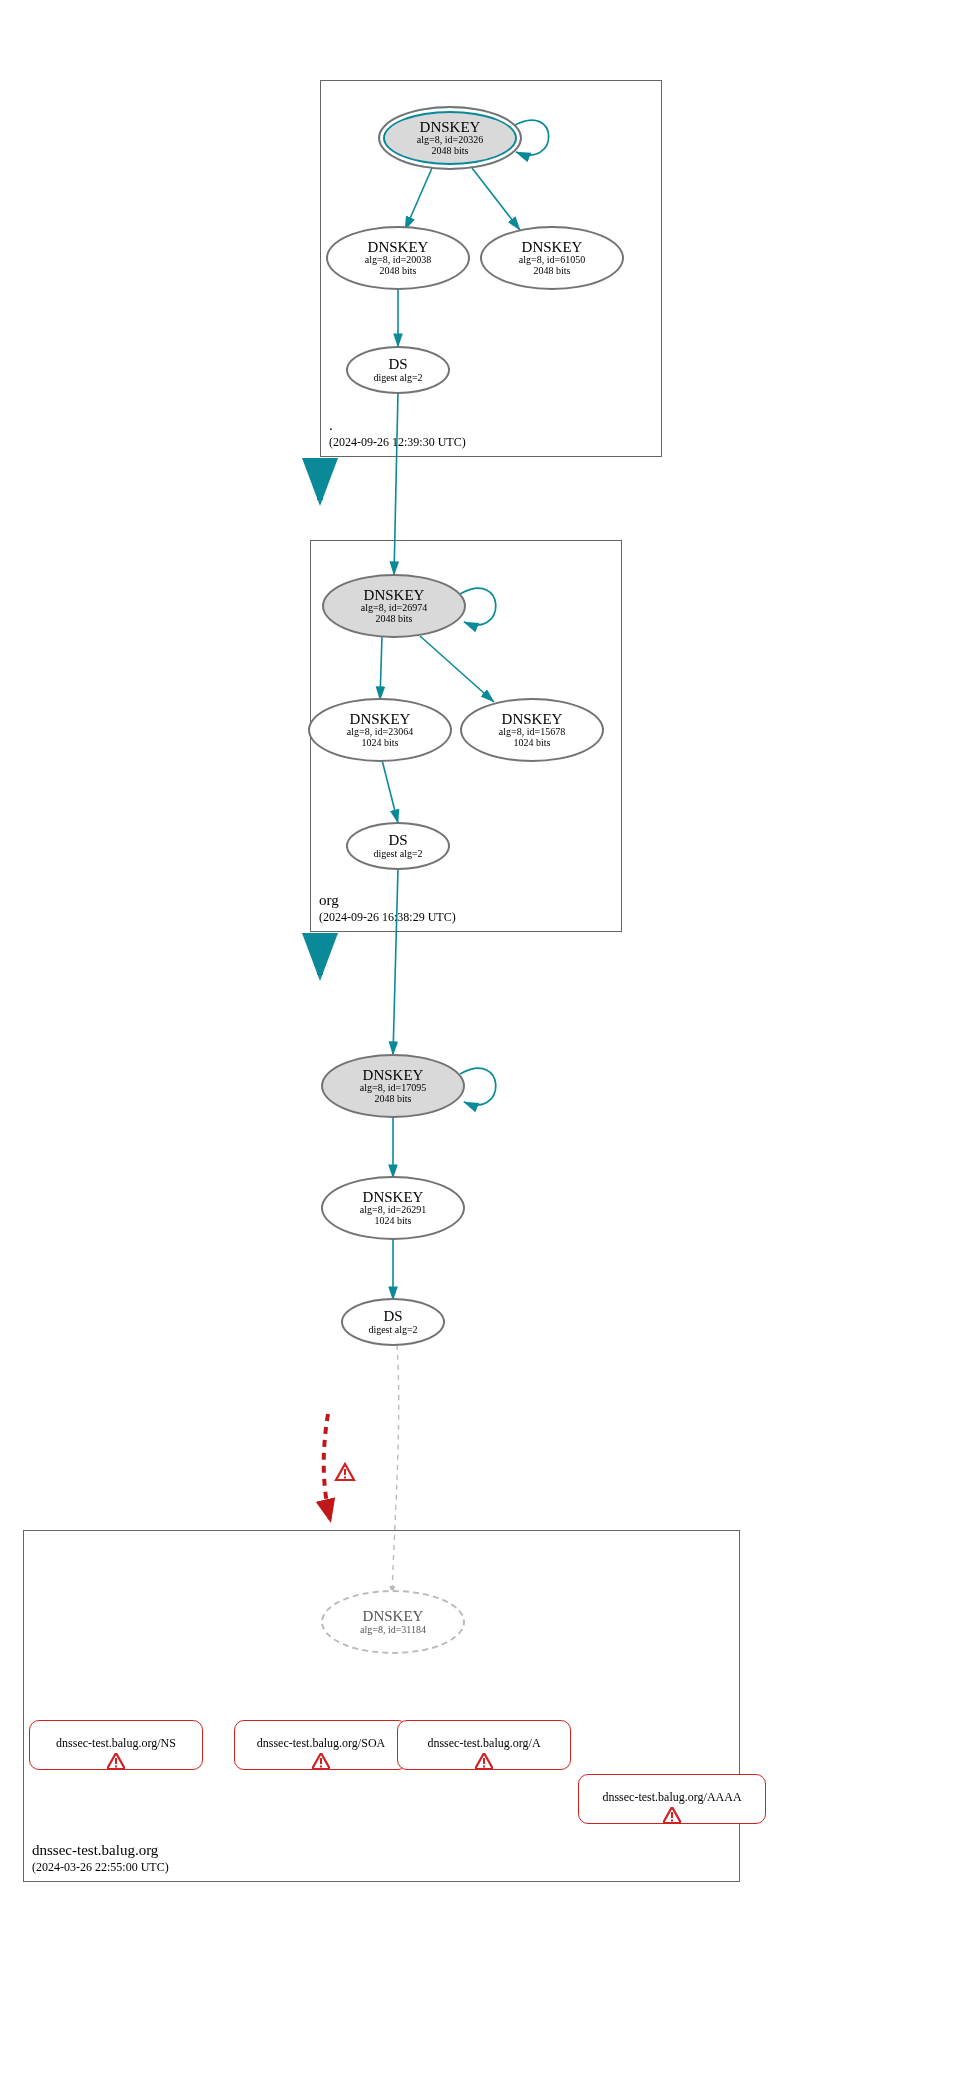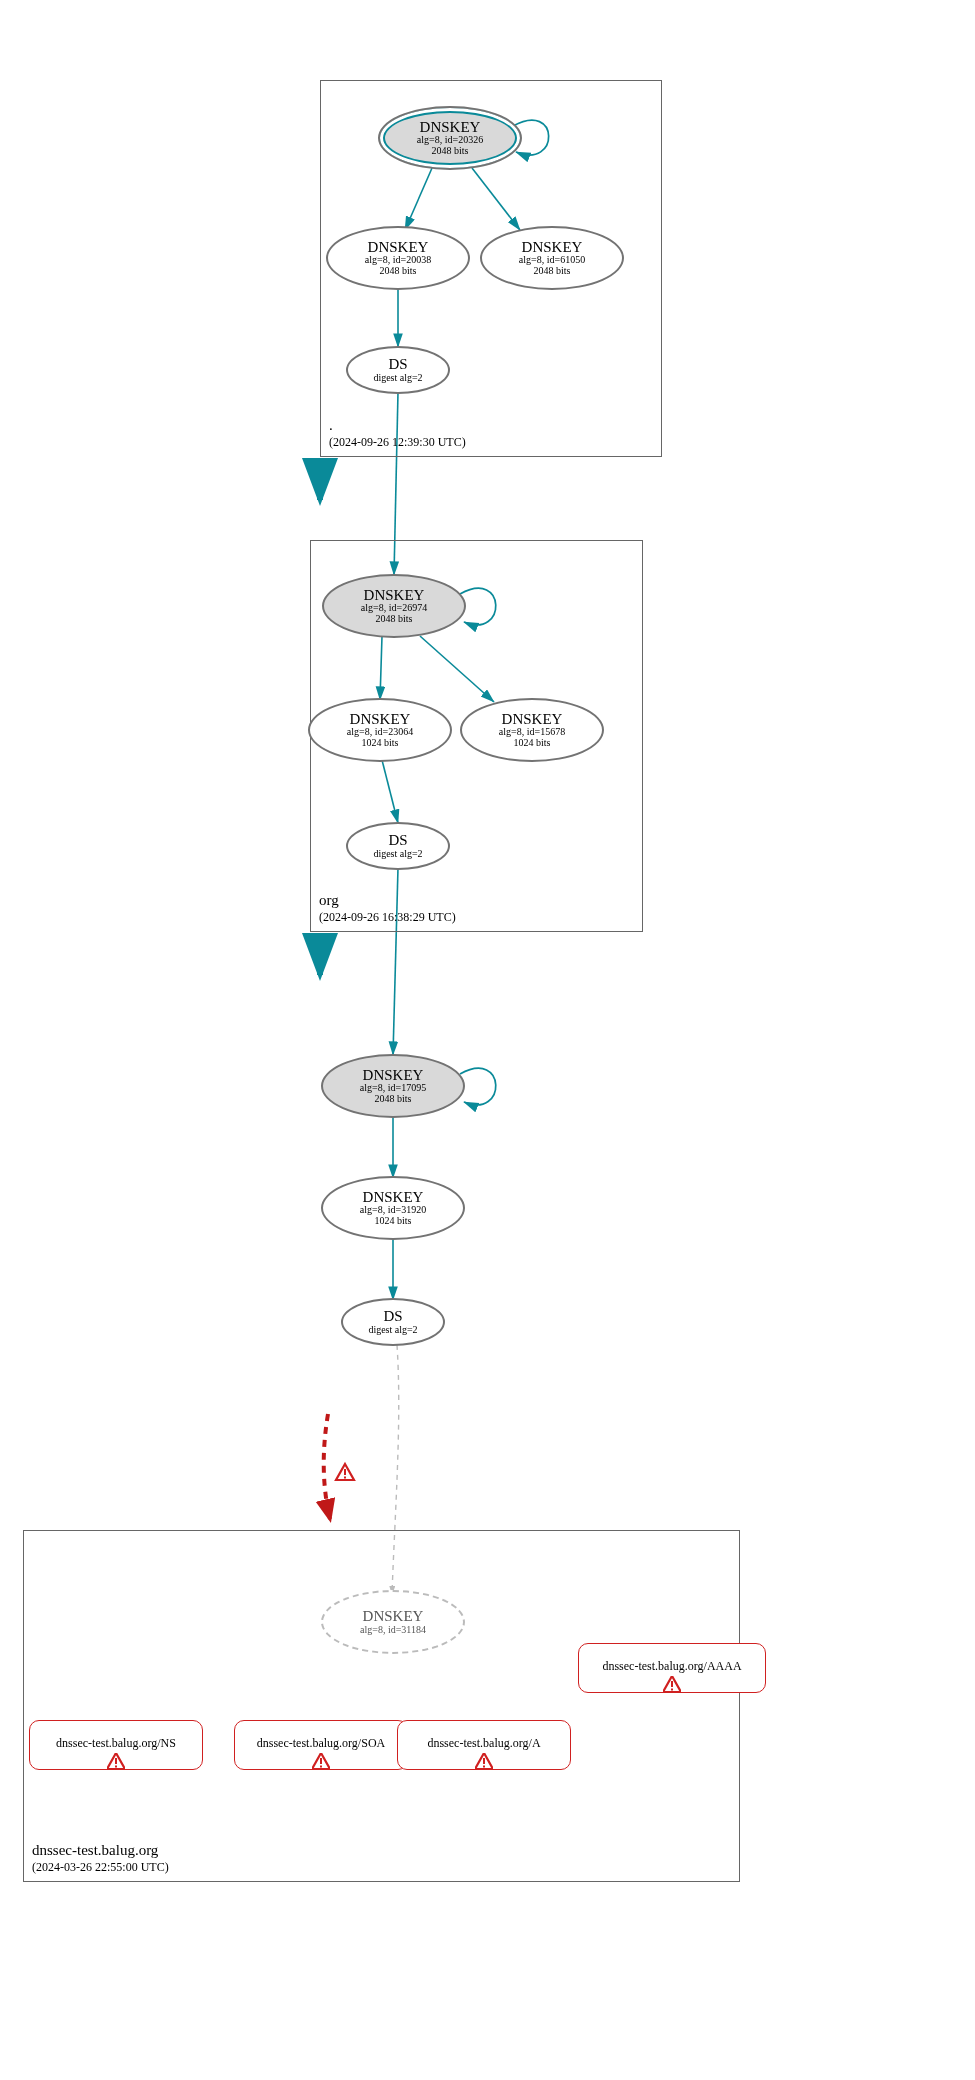--- a/index.html
+++ b/index.html
@@ -90,21 +90,21 @@
   </g>
 </svg>
 
 <div class="zone-box" style="left:320px;top:80px;width:340px;height:375px;">
   <div class="zone-label">
     <div class="zname">.</div>
     <div class="zts">(2024-09-26 12:39:30 UTC)</div>
   </div>
 </div>
 
-<div class="zone-box" style="left:310px;top:540px;width:310px;height:390px;padding-left:21px;">
+<div class="zone-box" style="left:310px;top:540px;width:310px;height:390px;">
   <div class="zone-label">
     <div class="zname">org</div>
     <div class="zts">(2024-09-26 16:38:29 UTC)</div>
   </div>
 </div>
 
 
 <div class="zone-box" style="left:10px;top:1530px;width:715px;height:350px;margin-left:13px;">
   <div class="zone-label">
     <div class="zname">dnssec-test.balug.org</div>
@@ -171,21 +171,21 @@
 <div class="node" style="left:393px;top:1086px;">
   <div class="ellipse ksk">
     <span class="title">DNSKEY</span>
     <span class="sub">alg=8, id=17095</span>
     <span class="sub">2048 bits</span>
   </div>
 </div>
 <div class="node" style="left:393px;top:1208px;">
   <div class="ellipse">
     <span class="title">DNSKEY</span>
-    <span class="sub">alg=8, id=31920</span>
+    <span class="sub">alg=8, id=26291</span>
     <span class="sub">1024 bits</span>
   </div>
 </div>
 <div class="node" style="left:393px;top:1322px;">
   <div class="ellipse small">
     <span class="title">DS</span>
     <span class="sub">digest alg=2</span>
   </div>
 </div>
 
@@ -219,21 +219,21 @@
 <div class="rrbox" style="left:484px;top:1745px;">
   <span>dnssec-test.balug.org/A</span>
   <span class="warn">
     <svg width="18" height="16">
           <path d="M9,0 L18,16 L0,16 Z" fill="#fff" stroke="#d02020" stroke-width="2.2"></path>
           <rect x="8" y="5" width="2" height="6" fill="#d02020"></rect>
           <rect x="8" y="12.5" width="2" height="2" fill="#d02020"></rect>
         </svg>
   </span>
 </div>
-<div class="rrbox wide" style="left:672px;top:1668px;">
+<div class="rrbox wide" style="left:672px;top:1799px;">
   <span>dnssec-test.balug.org/AAAA</span>
   <span class="warn">
     <svg width="18" height="16">
           <path d="M9,0 L18,16 L0,16 Z" fill="#fff" stroke="#d02020" stroke-width="2.2"></path>
           <rect x="8" y="5" width="2" height="6" fill="#d02020"></rect>
           <rect x="8" y="12.5" width="2" height="2" fill="#d02020"></rect>
         </svg>
   </span>
 </div>
 

